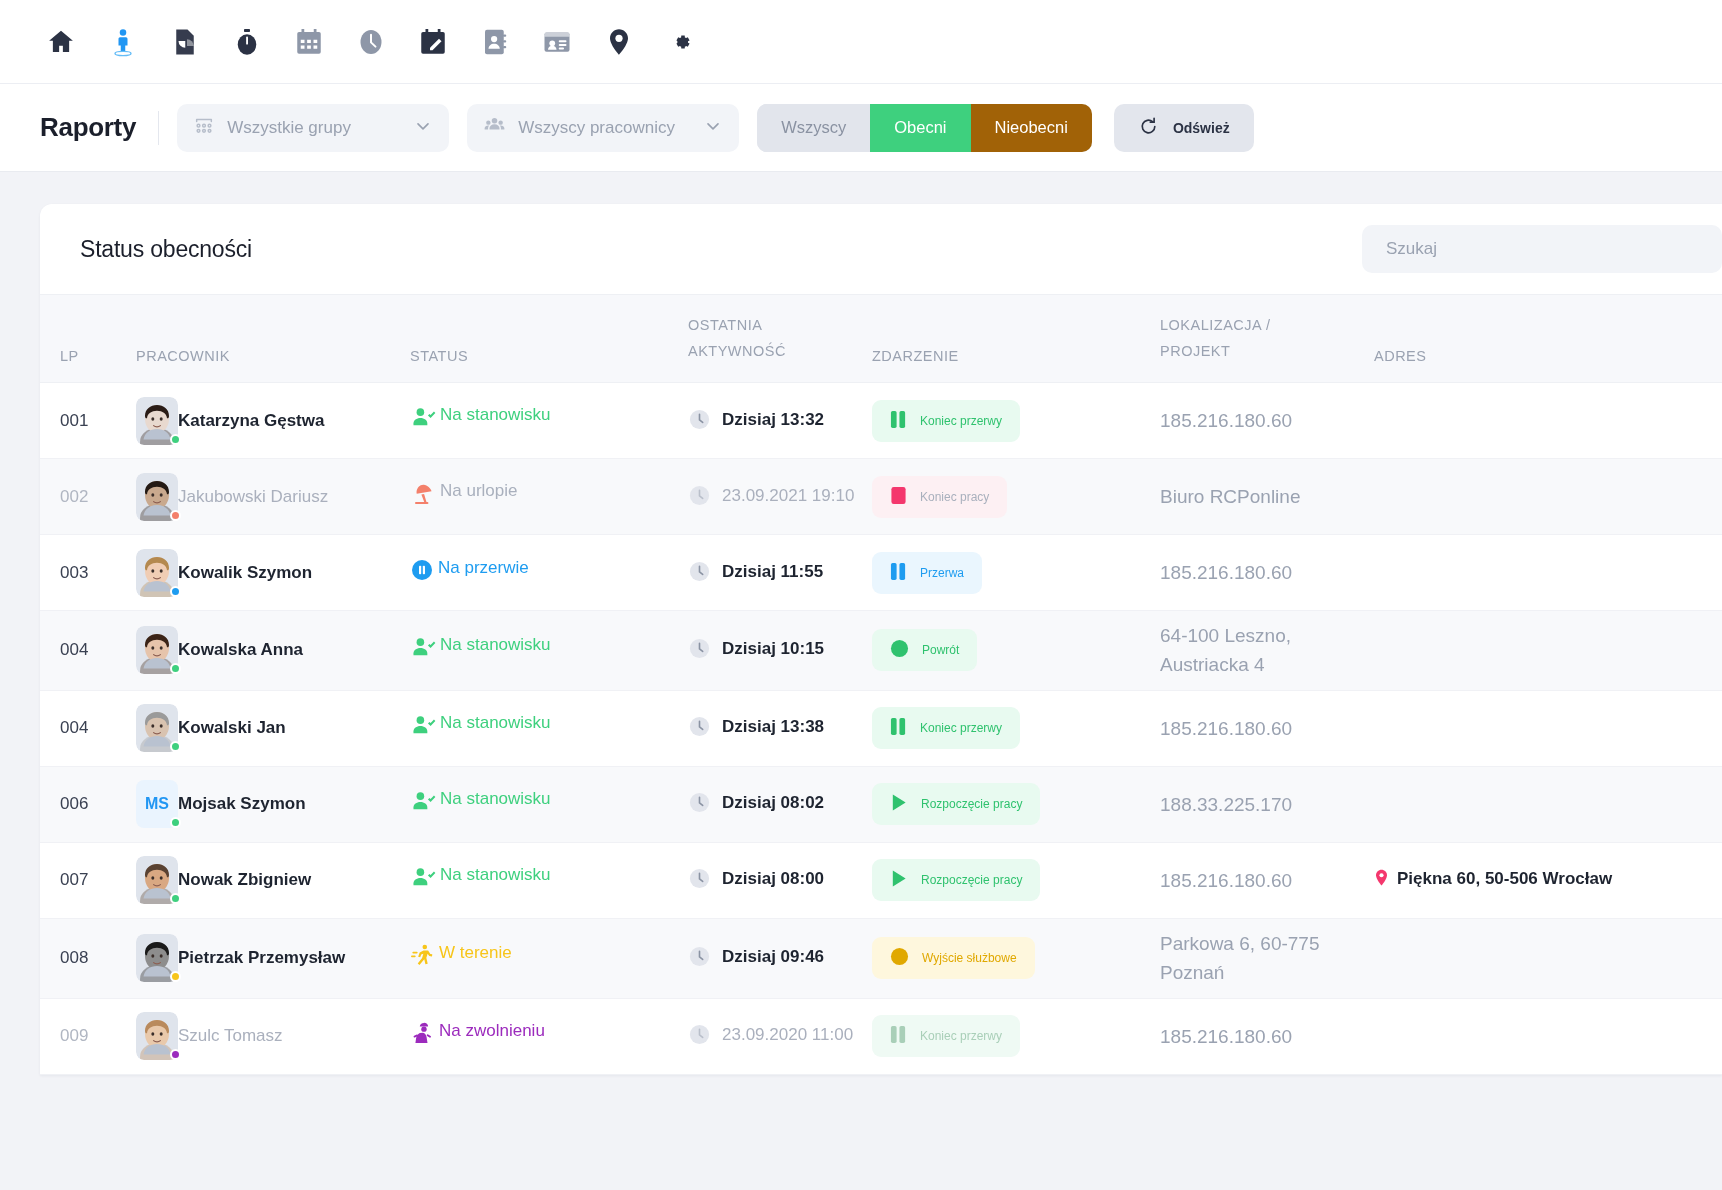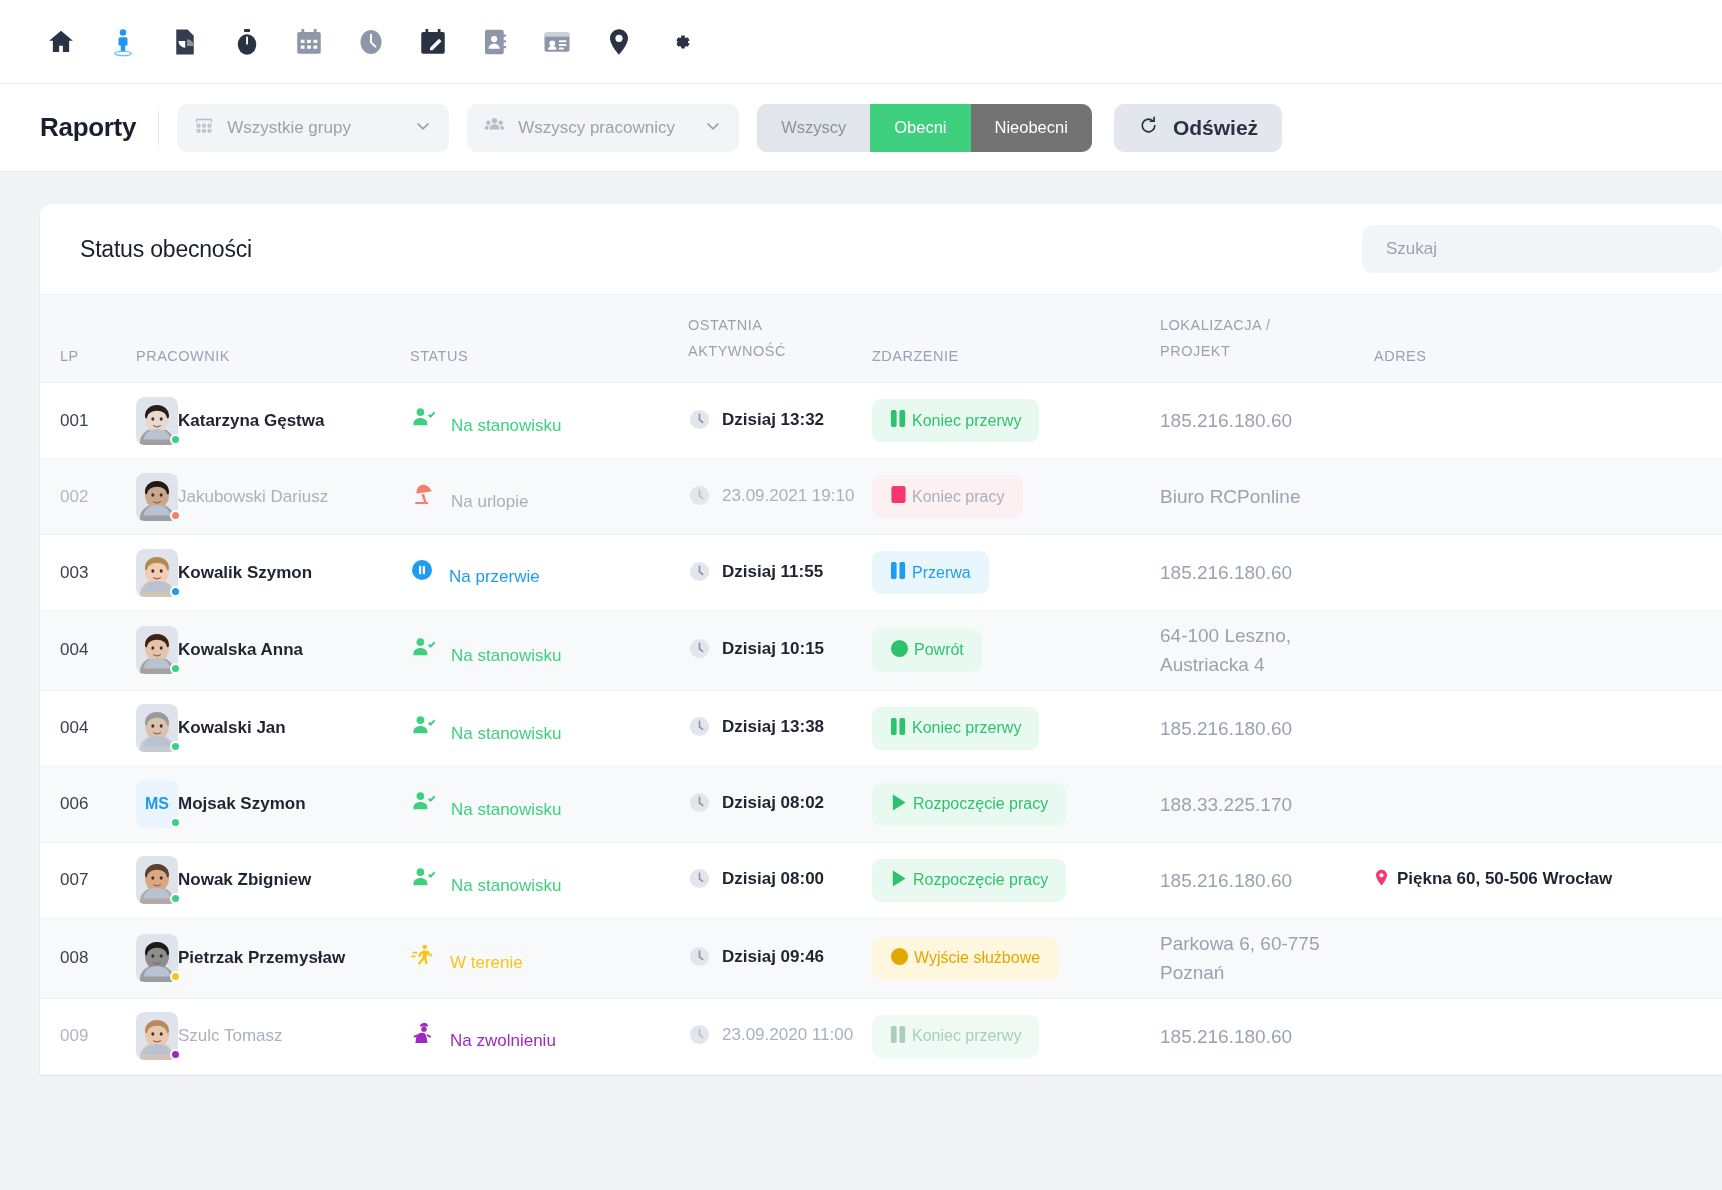--- a/index.html
+++ b/index.html
@@ -86,29 +86,29 @@
   .seg-btn {
     display: flex; align-items: center; justify-content: center;
     padding: 0 24px;
     font-size: 16.5px;
     cursor: pointer;
     color: #8a92a2;
     background: #e2e5ec;
     white-space: nowrap;
   }
   .seg-btn.green { background: #3ed07e; color: #ffffff; }
-  .seg-btn.red   { background: #737373; color: #ffffff; }
+  .seg-btn.red   { background: #a16207; color: #ffffff; }
   .refresh-btn {
     height: 48px;
     background: #e3e6ed;
     border-radius: 10px;
     display: flex; align-items: center;
     padding: 0 24px; gap: 14px;
     cursor: pointer;
-    font-size: 21px;
+    font-size: 14px;
     font-weight: bold;
     color: #2b3244;
   }
 
   
   .content { padding: 32px 0 0 40px; }
   .card {
     background: #ffffff;
     border-radius: 12px 0 0 0;
     box-shadow: 0 1px 3px rgba(20,30,60,0.06);
@@ -191,35 +191,35 @@
   }
   .dot {
     position: absolute; right: -3px; bottom: 0px;
     width: 11px; height: 11px; border-radius: 50%;
     border: 2px solid #ffffff;
   }
   .emp-name { font-size: 17px; font-weight: bold; color: #1e2430; white-space: nowrap; }
   tr.muted .emp-name { font-weight: normal; color: #aab0bd; }
 
   
-  .status { display: flex; align-items: flex-end; gap: 15px; }
+  .status { display: flex; align-items: flex-start; gap: 4px; }
   .status .st-label { font-size: 17px; white-space: nowrap; }
 
   
   .act { display: flex; align-items: flex-start; gap: 11px; }
   .clock-ic { flex: 0 0 auto; margin-top: 2px; }
   .act-text { font-size: 17px; font-weight: bold; color: #1e2430; line-height: 1.6; }
   tr.muted .act-text { font-weight: normal; color: #aab0bd; }
 
   
   .chip {
-    display: inline-flex; align-items: center; gap: 5px;
+    display: inline-flex; align-items: center; gap: 13px;
     padding: 10px 18px;
     border-radius: 9px;
-    font-size: 16px;
+    font-size: 12px;
     white-space: nowrap;
   }
   .chip .chip-label { font-weight: normal; }
 
   
   .loc { font-size: 19px; color: #9aa2b1; line-height: 1.55; }
   .addr { display: flex; align-items: flex-start; gap: 8px; font-size: 17px; font-weight: bold; color: #1e2430; line-height: 1.55; }
   .addr .pin { flex: 0 0 auto; margin-top: 3px; }
 </style>
 </head>

